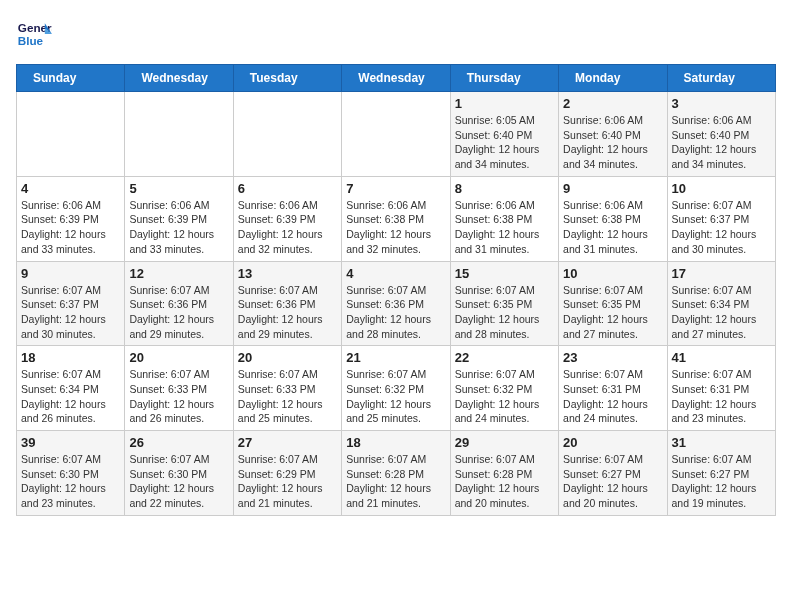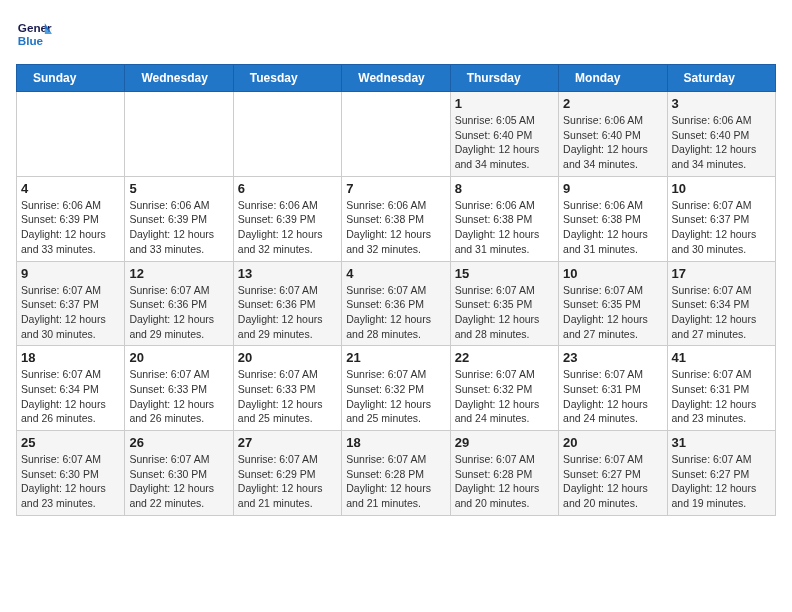--- a/index.html
+++ b/index.html
@@ -284,21 +284,21 @@
         <td>
           <span class="day-num">41</span>
           <div class="day-detail" style="white-space: pre-line;">Sunrise: 6:07 AM
 Sunset: 6:31 PM
 Daylight: 12 hours
 and 23 minutes.</div>
         </td>
       </tr>
       <tr>
         <td>
-          <span class="day-num">25</span>
+          <span class="day-num">39</span>
           <div class="day-detail" style="white-space: pre-line;">Sunrise: 6:07 AM
 Sunset: 6:30 PM
 Daylight: 12 hours
 and 23 minutes.</div>
         </td>
         <td>
           <span class="day-num">26</span>
           <div class="day-detail" style="white-space: pre-line;">Sunrise: 6:07 AM
 Sunset: 6:30 PM
 Daylight: 12 hours

